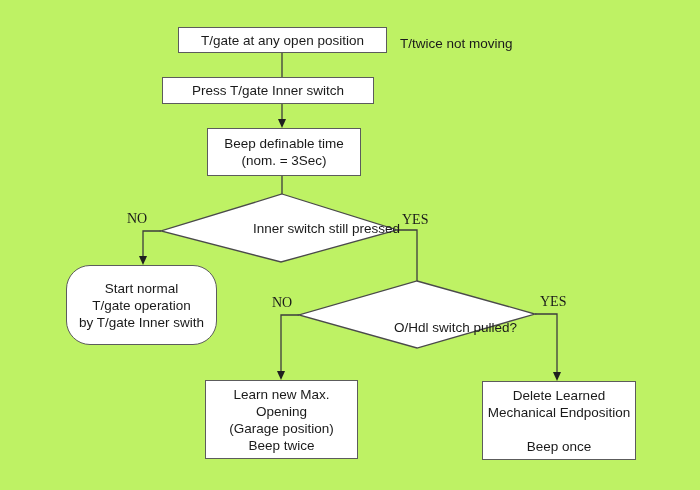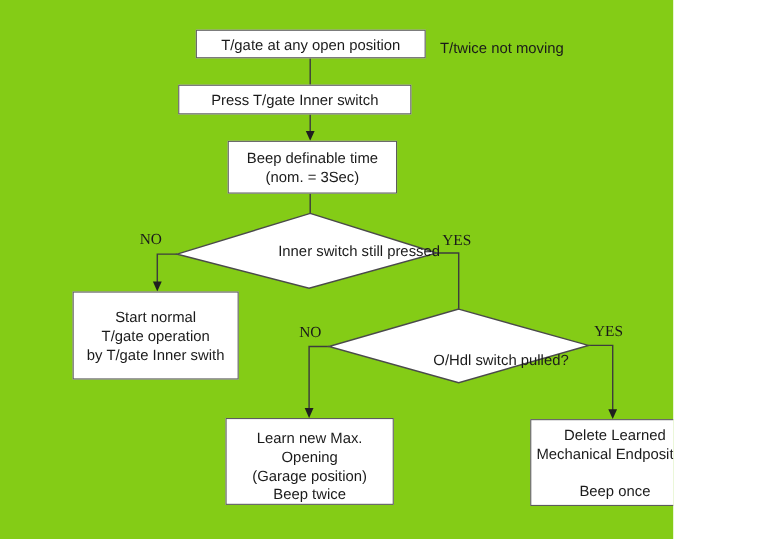--- a/index.html
+++ b/index.html
@@ -2,23 +2,23 @@
 <html><head>
 <meta charset="utf-8">
 <style>
   html, body {
     margin: 0;
     padding: 0;
     background: #ffffff;
   }
   .stage {
     position: relative;
-    width: 612px;
+    width: 700px;
     height: 490px;
-    background: #84cc16;
+    background: #bef264;
     font-family: "Liberation Sans", sans-serif;
     color: #1a1a1a;
     overflow: hidden;
   }
   .stage svg.wires {
     position: absolute;
     left: 0;
     top: 0;
     width: 700px;
     height: 490px;
@@ -95,31 +95,31 @@
 
   <div class="node" style="left:207px; top:128px; width:154px; height:48px;">
     <span class="multiline">Beep definable time
 (nom. = 3Sec)</span>
   </div>
 
   <div class="diamond-text" style="left:160px; top:221px; width:240px;">Inner switch still pressed</div>
   <div class="edge-label" style="left:127px; top:211px;">NO</div>
   <div class="edge-label" style="left:402px; top:212px;">YES</div>
 
-  <div class="node" style="left:66px; top:265px; width:151px; height:80px;">
+  <div class="node" style="left:66px; top:265px; width:151px; height:80px;border-radius:24px;">
     <span class="multiline">Start normal
 T/gate operation
 by T/gate Inner swith</span>
   </div>
 
   <div class="diamond-text" style="left:317px; top:320px; width:200px;">O/Hdl switch pulled?</div>
   <div class="edge-label" style="left:272px; top:295px;">NO</div>
   <div class="edge-label" style="left:540px; top:294px;">YES</div>
 
-  <div class="node" style="left:205px; top:380px; width:153px; height:79px;align-items:flex-end;">
+  <div class="node" style="left:205px; top:380px; width:153px; height:79px;">
     <span class="multiline">Learn new Max.
 Opening
 (Garage position)
 Beep twice</span>
   </div>
 
   <div class="node" style="left:482px; top:381px; width:154px; height:79px;">
     <span class="multiline">Delete Learned
 Mechanical Endposition
 

